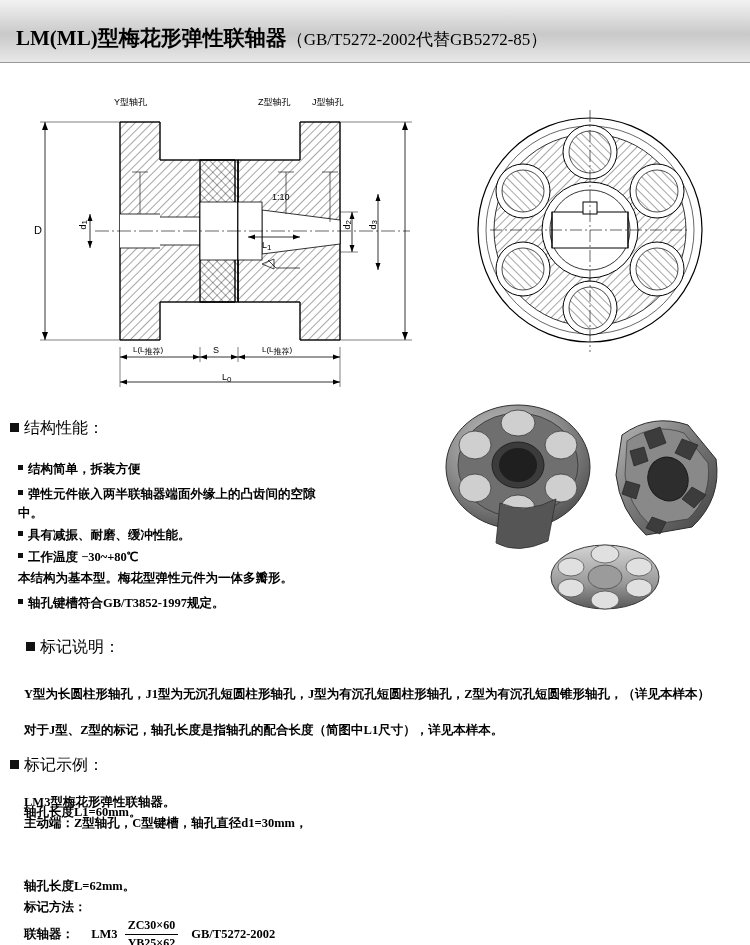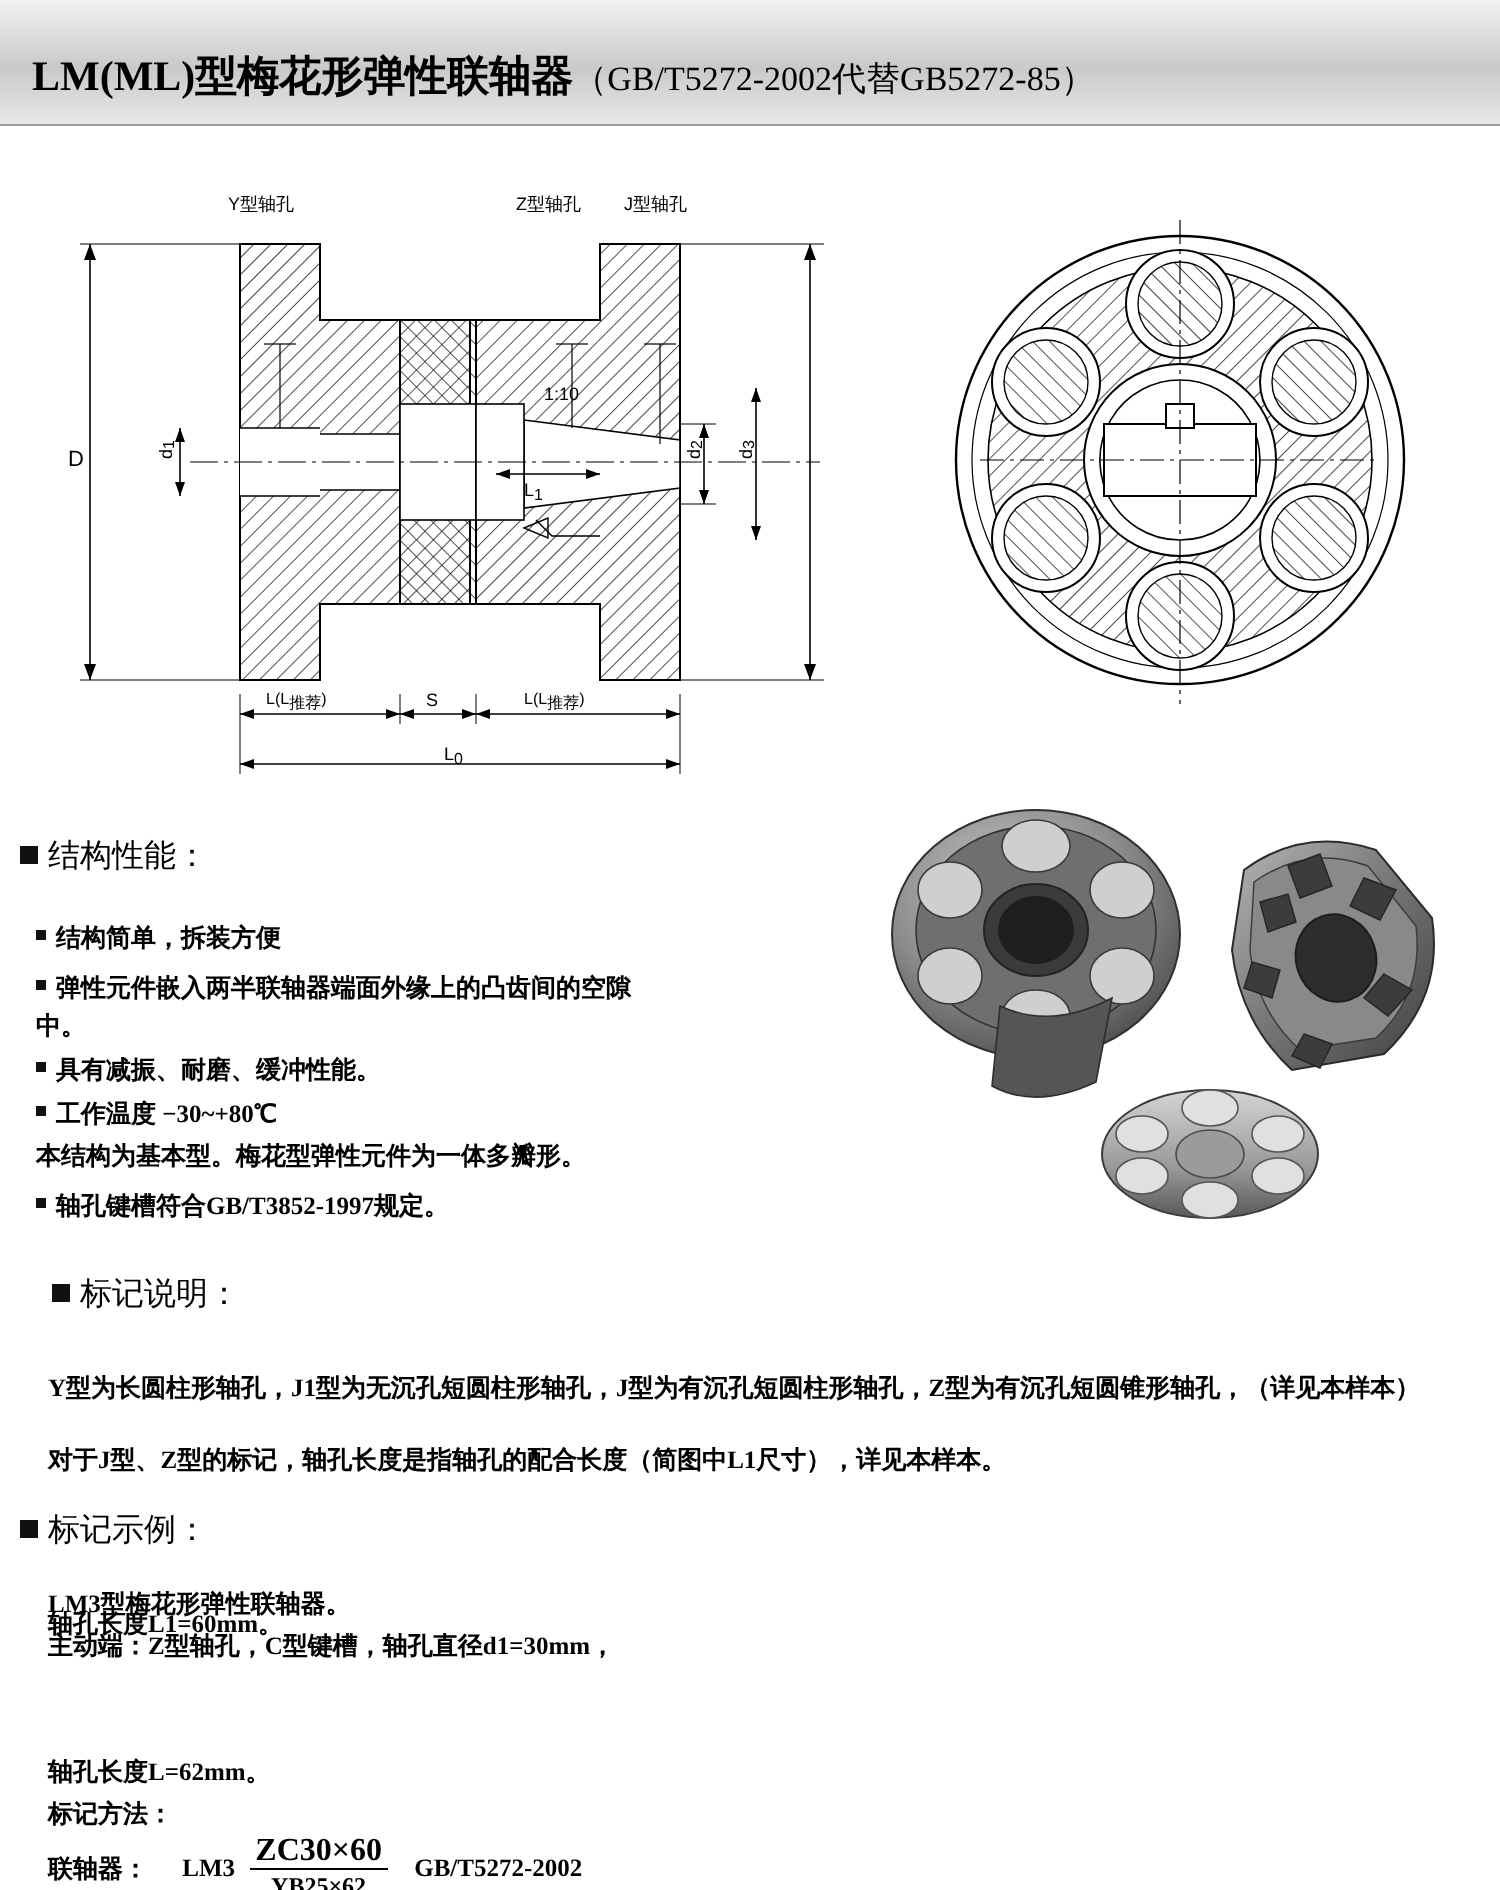--- a/index.html
+++ b/index.html
@@ -101,21 +101,21 @@
 
   
   .frac {
     display: inline-block;
     vertical-align: middle;
     text-align: center;
     margin: 0 4px;
     position: relative;
     top: -1px;
   }
-  .frac .num { display: block; font-size: 16px; padding: 0 3px; }
+  .frac .num { display: block; font-size: 12px; padding: 0 3px; }
   .frac .den { display: block; font-size: 12px; border-top: 1px solid #000; padding: 0 3px; }
 </style>
 </head>
 <body>
 
 <div class="page">
 
   <div class="header-band"></div>
   <div class="header-title">
     <span>LM(ML)型梅花形弹性联轴器</span><span class="std">（GB/T5272-2002代替GB5272-85）</span>

